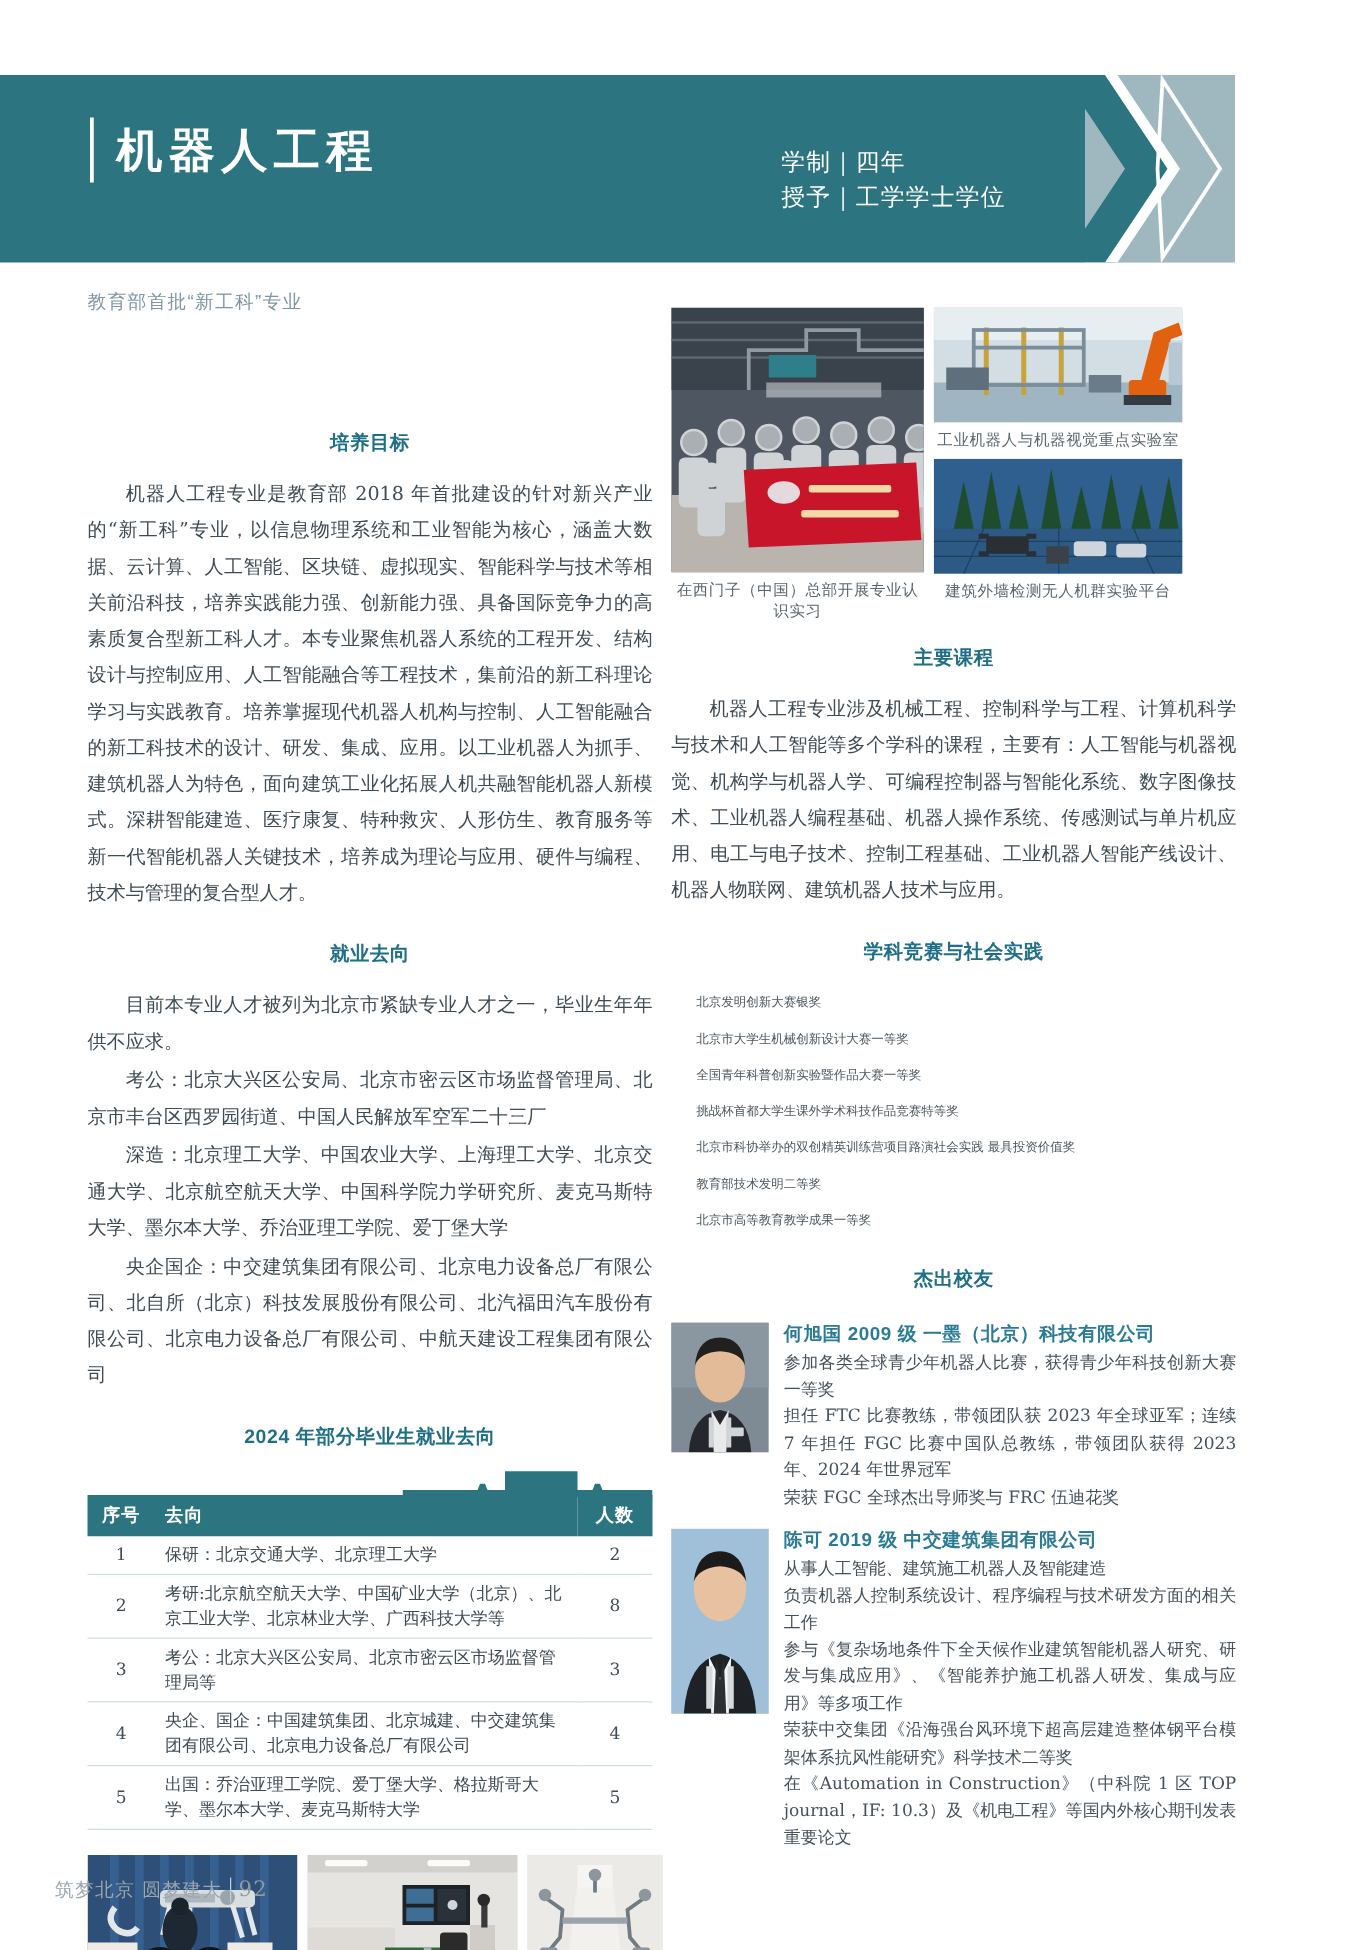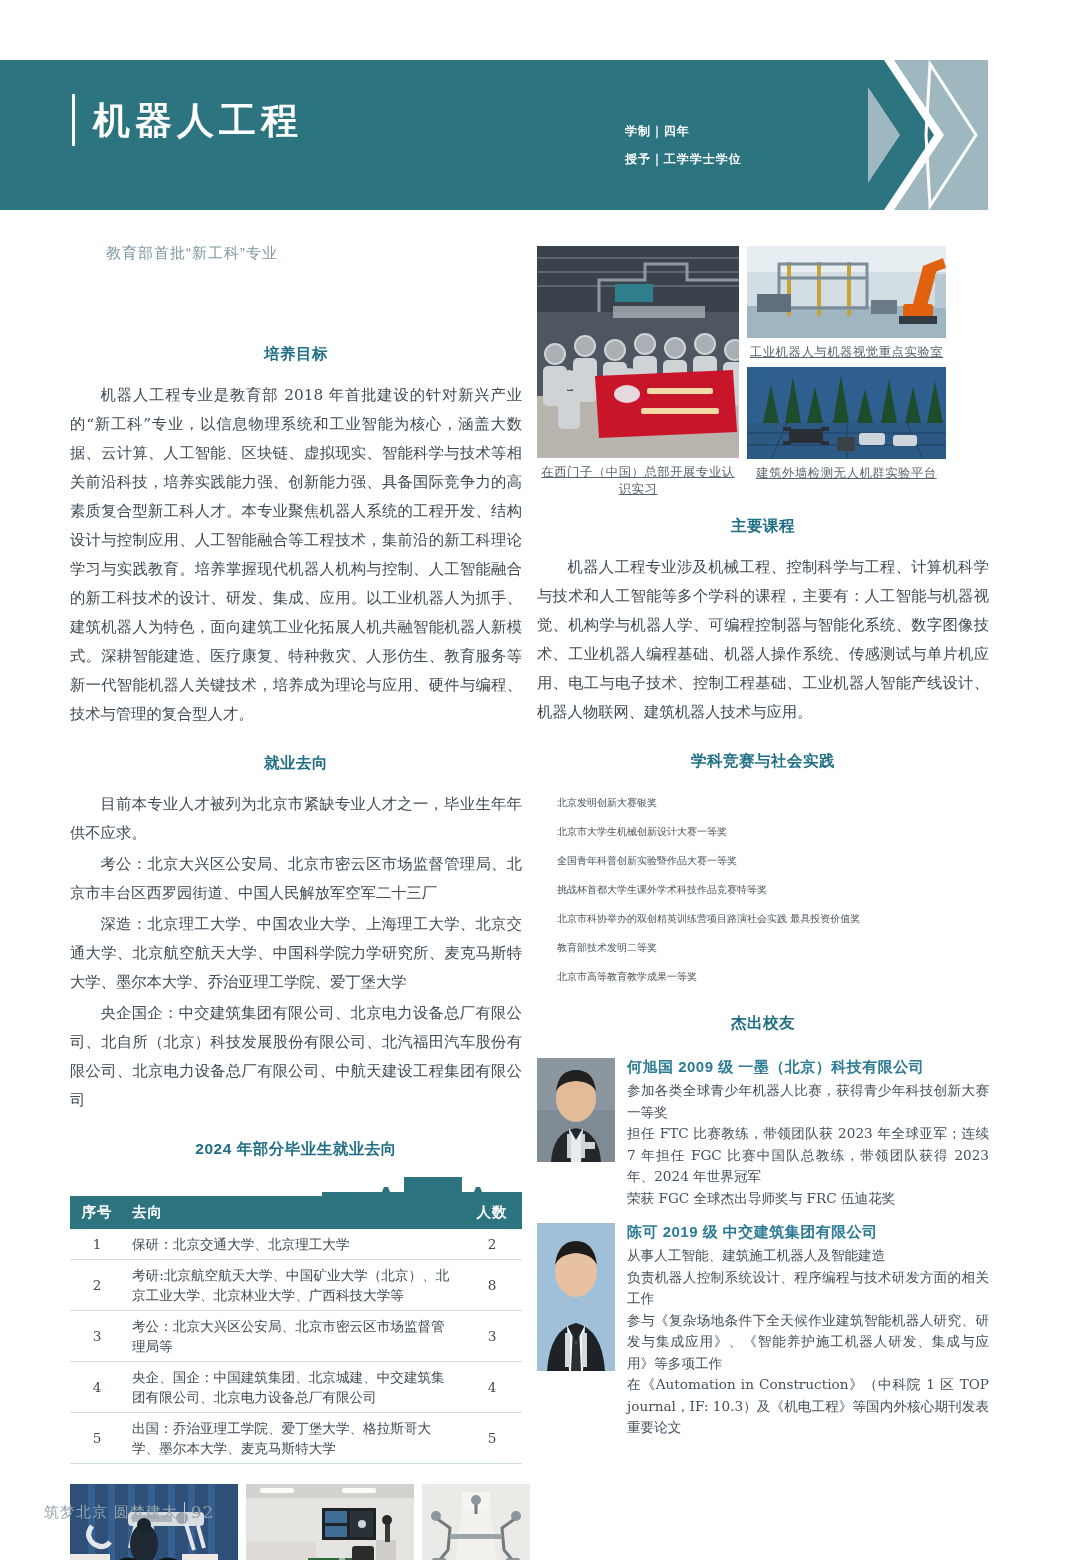--- a/index.html
+++ b/index.html
@@ -29,28 +29,28 @@
   .title-wrap{
     position:absolute;left:72px;top:34px;display:flex;align-items:center;gap:18px;
   }
   .title-rule{width:3px;height:52px;background:#ffffff;}
   .page-title{
     color:#ffffff;font-size:37px;font-weight:bold;letter-spacing:5px;
     line-height:1;font-family:"DejaVu Sans",sans-serif;
   }
   .meta{
     position:absolute;left:625px;top:57px;color:#ffffff;
-    font-size:12px;font-weight:bold;line-height:28px;letter-spacing:1px;
+    font-size:19px;font-weight:normal;line-height:28px;letter-spacing:1px;
   }
   .meta div{white-space:nowrap;}
 
   
   .subtitle{
-    position:absolute;left:70px;top:244px;
-    color:#7e96a3;font-size:15px;letter-spacing:1px;margin-left:36px;
+    position:absolute;left:70px;top:232px;
+    color:#7e96a3;font-size:15px;letter-spacing:1px;
   }
 
   
   .col-left{position:absolute;left:70px;top:344px;width:452px;}
   .col-right{position:absolute;left:537px;top:246px;width:452px;}
 
   
   .sec-head{display:flex;align-items:center;gap:10px;margin-bottom:6px;flex-direction:column;}
   .sec-head .label{
     color:#1f6f86;font-size:15.5px;font-weight:bold;letter-spacing:.5px;
@@ -92,21 +92,21 @@
     padding:5px 4px;vertical-align:middle;
   }
   .c-no{width:46px;text-align:center;}
   .c-dest{text-align:left;padding-left:8px !important;}
   .c-cnt{width:52px;text-align:center;}
 
   
   .ph{position:relative;overflow:hidden;background:#d7dde0;}
   .cap{
     font-size:12.4px;color:#5a666d;text-align:center;margin-top:6px;
-    font-family:"DejaVu Serif","Liberation Serif",serif;letter-spacing:.5px;text-decoration:underline;
+    font-family:"DejaVu Serif","Liberation Serif",serif;letter-spacing:.5px;
   }
 
   .imgs-bottom{display:flex;gap:8px;margin-top:20px;}
 
   
   .rgrid{display:flex;gap:8px;}
   .rgrid .big{width:202px;}
   .rgrid .stack{width:199px;display:flex;flex-direction:column;gap:6px;}
 
   
@@ -522,20 +522,21 @@
           <path d="M36 104 L39 121 L42 104 L44 148 L34 148 Z" fill="#2b2f34"></path>
           <rect x="28" y="110" width="5" height="34" fill="#d6dadd"></rect>
           <rect x="45" y="110" width="5" height="34" fill="#d6dadd"></rect>
         </svg>
       </div>
       <div class="body">
         <div class="name">陈可 2019 级 中交建筑集团有限公司</div>
         <div class="line">从事人工智能、建筑施工机器人及智能建造</div>
         <div class="line">负责机器人控制系统设计、程序编程与技术研发方面的相关工作</div>
         <div class="line">参与《复杂场地条件下全天候作业建筑智能机器人研究、研发与集成应用》、《智能养护施工机器人研发、集成与应用》等多项工作</div>
+        <div class="line">荣获中交集团《沿海强台风环境下超高层建造整体钢平台模架体系抗风性能研究》科学技术二等奖</div>
         <div class="line">在《Automation in Construction》（中科院 1 区 TOP journal，IF: 10.3）及《机电工程》等国内外核心期刊发表重要论文</div>
       </div>
     </div>
 
   </div>
 
   <div class="footer">
     <span>筑梦北京 圆梦建大</span>
     <span class="bar"></span>
     <span class="pg">92</span>

